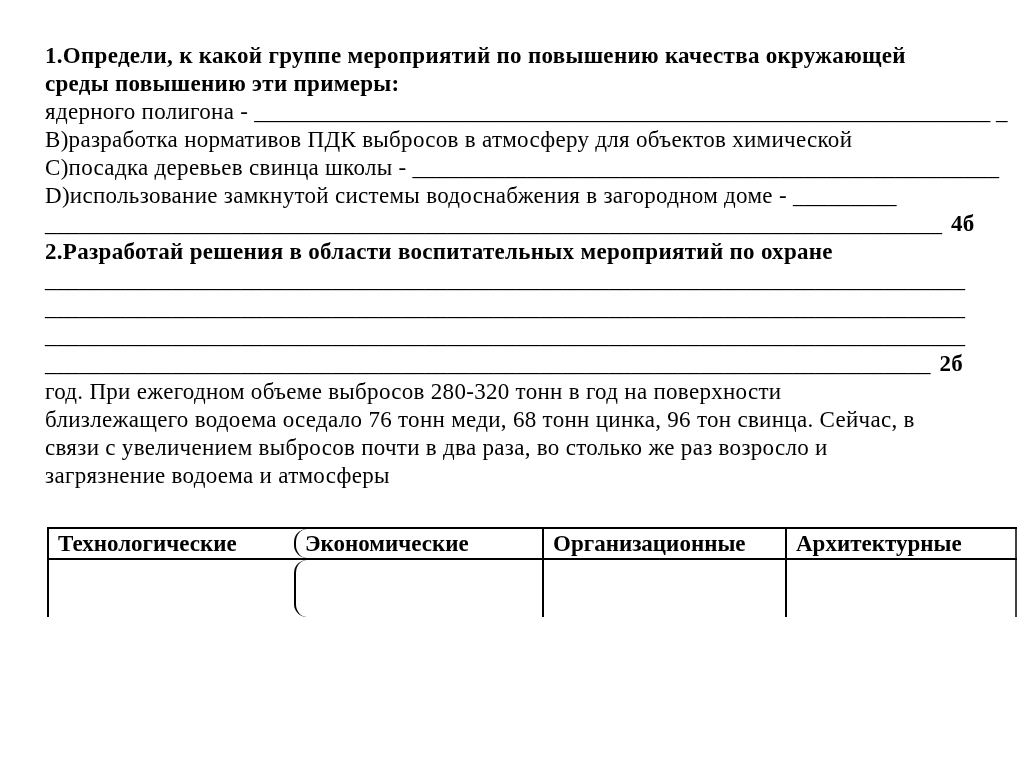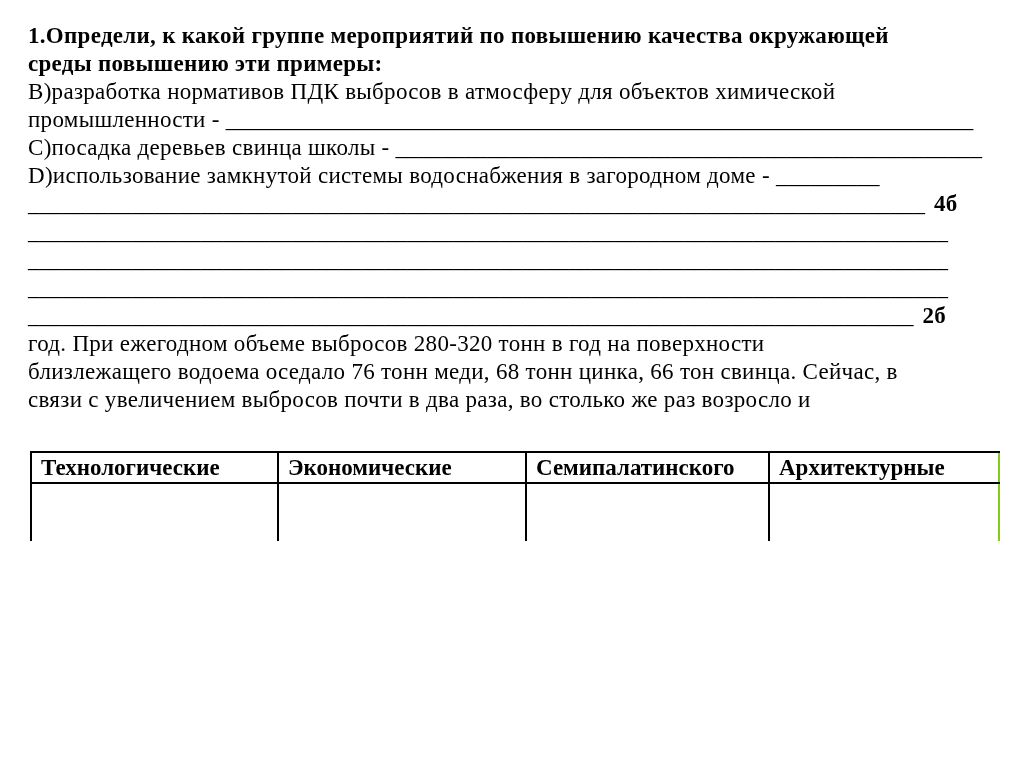--- a/index.html
+++ b/index.html
@@ -8,23 +8,24 @@
     background: #ffffff;
   }
   body {
     width: 1024px;
     height: 767px;
     overflow: hidden;
     font-family: "Liberation Serif", "DejaVu Serif", serif;
     color: #000000;
   }
   .doc {
-    padding: 22px 28px 0 28px;
+    padding: 42px 28px 0 28px;
     font-size: 23px;
     line-height: 28px;
+    margin-left: 17px;
   }
   .line {
     height: 28px;
     white-space: pre;
     letter-spacing: 0.3px;
   }
   .b { font-weight: bold; }
   .score-inline {
     font-weight: bold;
     margin-left: 9px;
@@ -39,23 +40,23 @@
   .blanks { letter-spacing: 0; }
   .tbl {
     width: 970px;
     margin: 37px 0 0 2px;
   }
   .tbl-row { display: flex; align-items: flex-end; }
   .tbl-cell {
     box-sizing: border-box;
     border-left: 2px solid #000;
   }
-  .tbl-cell:last-child { border-right: 2px solid #84cc16; }
+  .tbl-cell:last-child { border-right: 2px solid #404040; }
   .c1 { width: 247px; }
-  .c2 { width: 248px; }
+  .c2 { width: 248px; border-radius: 13px; }
   .c3 { width: 243px; }
   .c4 { width: 232px; }
   .tbl-header {
     border-top: 2px solid #000;
     border-bottom: 2px solid #000;
   }
   .tbl-header .tbl-cell {
     font-weight: bold;
     font-size: 23px;
     line-height: 27px;
@@ -66,49 +67,51 @@
 </style>
 </head>
 <body>
 
 <div class="doc">
 
   <div>
     <div class="line b">1.Определи, к какой группе мероприятий по повышению качества окружающей</div>
     <div class="line b">среды повышению эти примеры:</div>
 
+    <div class="line"><span>ядерного полигона - </span><span class="blanks">________________________________________________________________</span><span class="blanks"> _</span></div>
 
     <div class="line">В)разработка нормативов ПДК выбросов в атмосферу для объектов химической</div>
-    <div class="line"><span>промышленности - </span><span class="blanks">_________________________________________________________________</span></div>
 
     <div class="line"><span>С)посадка деревьев свинца школы - </span><span class="blanks">___________________________________________________</span></div>
 
     <div class="line"><span>D)использование замкнутой системы водоснабжения в загородном доме - </span><span class="blanks">_________</span></div>
 
     <div class="line"><span class="blanks">______________________________________________________________________________</span><span class="score-inline">4б</span></div>
   </div>
 
   <div>
+    <div class="line b">2.Разработай решения в области воспитательных мероприятий по охране</div>
 
     <div class="line"><span class="blanks">________________________________________________________________________________</span></div>
     <div class="line"><span class="blanks">________________________________________________________________________________</span></div>
     <div class="line"><span class="blanks">________________________________________________________________________________</span></div>
     <div class="line"><span class="blanks">_____________________________________________________________________________</span><span class="score-inline">2б</span></div>
   </div>
 
   <div>
     <div class="line">год. При ежегодном объеме выбросов 280-320 тонн в год на поверхности</div>
-    <div class="line">близлежащего водоема оседало 76 тонн меди, 68 тонн цинка, 66 тон свинца. Сейчас, в</div>
+    <div class="line">близлежащего водоема оседало 76 тонн меди, 68 тонн цинка, 96 тон свинца. Сейчас, в</div>
     <div class="line">связи с увеличением выбросов почти в два раза, во столько же раз возросло и</div>
+    <div class="line">загрязнение водоема и атмосферы</div>
 
     <div class="tbl">
       <div class="tbl-row tbl-header">
         <div class="tbl-cell c1">Технологические</div>
         <div class="tbl-cell c2">Экономические</div>
-        <div class="tbl-cell c3">Семипалатинского</div>
+        <div class="tbl-cell c3">Организационные</div>
         <div class="tbl-cell c4">Архитектурные</div>
       </div>
       <div class="tbl-row tbl-body">
         <div class="tbl-cell c1"></div>
         <div class="tbl-cell c2"></div>
         <div class="tbl-cell c3"></div>
         <div class="tbl-cell c4"></div>
       </div>
     </div>
   </div>

